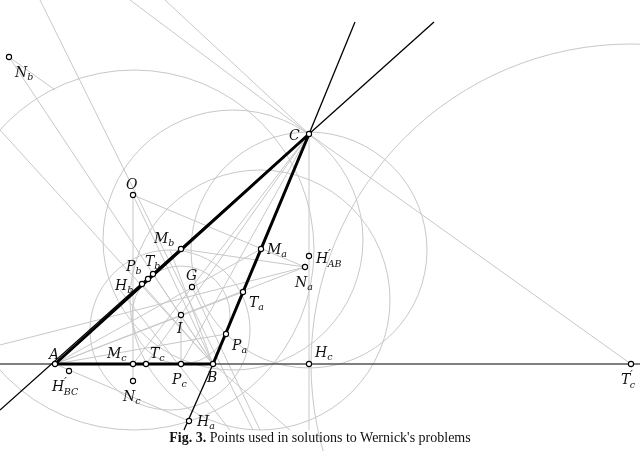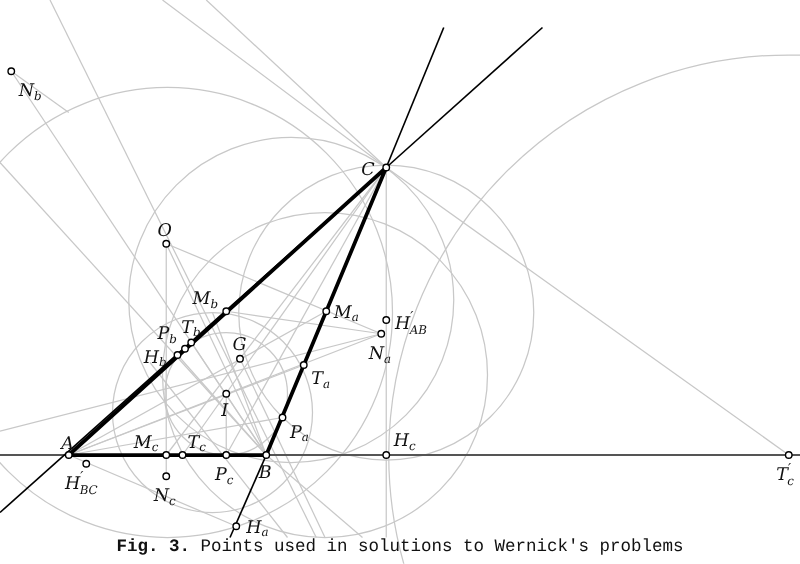--- a/index.html
+++ b/index.html
@@ -2,21 +2,21 @@
 <html><head>
   <meta charset="utf-8">
   <style>
     html, body { margin: 0; padding: 0; background: #ffffff; }
     body { width: 640px; height: 451px; overflow: hidden; position: relative; font-family: "DejaVu Serif", serif; }
     #figure { position: absolute; left: 0; top: 0; width: 640px; height: 451px; }
     .lbl { font-family: "DejaVu Serif", serif; font-style: italic; font-size: 14px; fill: #111; }
     .sub { font-size: 9.5px; }
     .caption {
       position: absolute; left: 0; top: 430px; width: 640px; text-align: center;
-      font-family: Liberation Mono, monospace; font-size: 14px; color: #111; white-space: nowrap;
+      font-family: Liberation Serif, serif; font-size: 14px; color: #111; white-space: nowrap;
     }
     .caption b { font-weight: bold; }
   </style>
 </head>
 <body>
 
 <svg id="figure" viewBox="0 0 640 451" xmlns="http://www.w3.org/2000/svg">
   <g id="g-circles">
       <circle cx="631" cy="364" r="320" fill="none" stroke="#c8c8c8" stroke-width="1"></circle>
       <circle cx="309" cy="250" r="118" fill="none" stroke="#c8c8c8" stroke-width="1"></circle>

